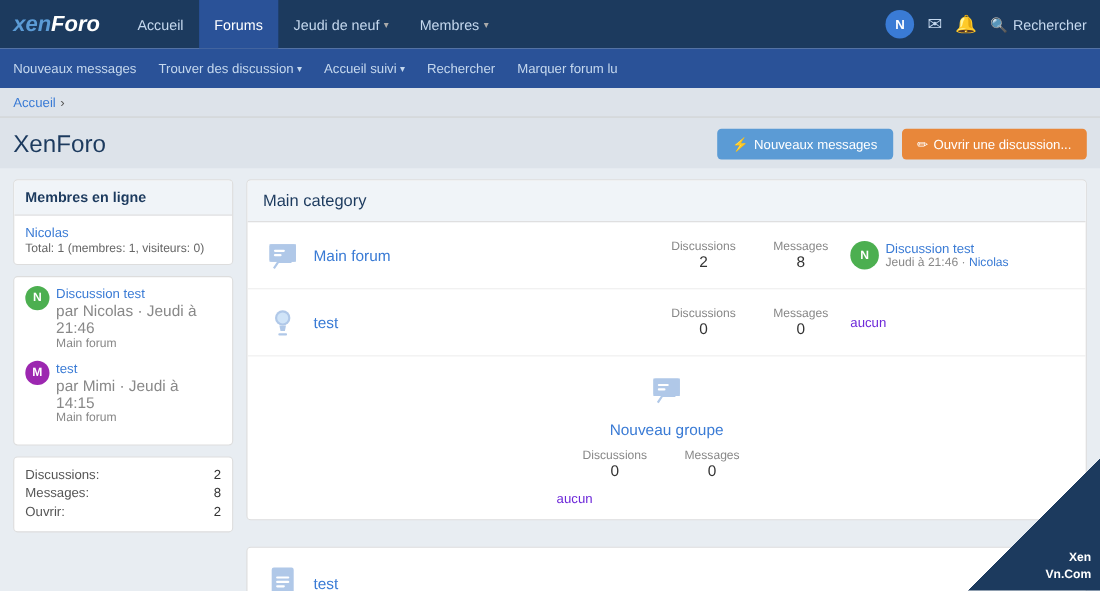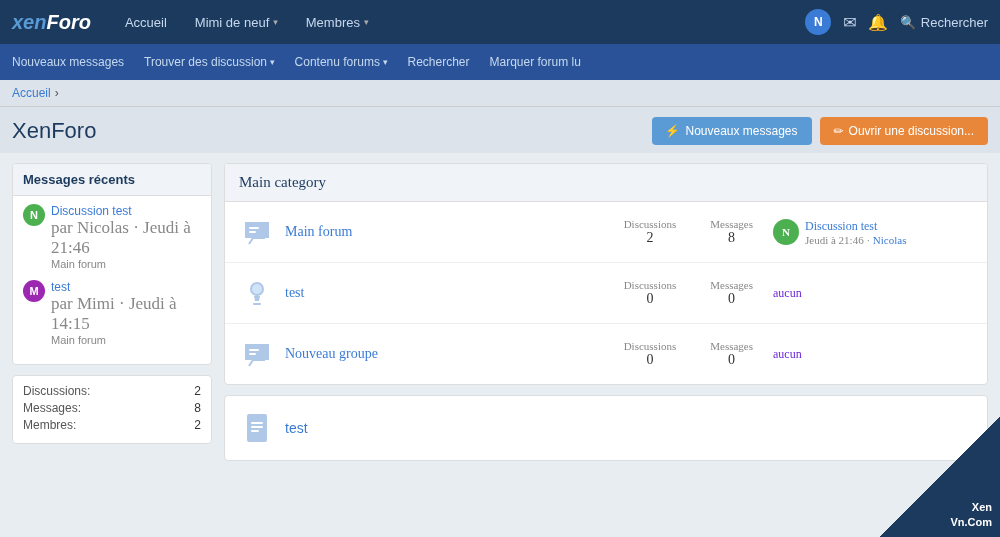--- a/index.html
+++ b/index.html
@@ -155,56 +155,55 @@
       width: 22px; height: 22px;
       border-radius: 50%;
       display: flex; align-items: center; justify-content: center;
       color: #fff; font-weight: bold; font-size: 11px;
       flex-shrink: 0;
     }
     .recent-avatar.green { background: #4caf50; }
     .recent-avatar.purple { background: #9c27b0; }
     .recent-info {}
     .recent-title { color: #3a7bd5; font-size: 12px; cursor: pointer; }
-    .recent-meta { color: #888; font-size: 17px; font-family: Liberation Serif, serif; }
+    .recent-meta { color: #888; font-size: 14px; }
     .recent-forum { color: #888; font-size: 11px; }
 
     
     .stats-row { display: flex; justify-content: space-between; margin-bottom: 3px; font-size: 12px; }
     .stats-label { color: #555; }
     .stats-value { color: #333; }
     .stats-value.blue { color: #3a7bd5; }
 
     
     .forum-content { flex: 1; }
     .category-box {
       background: #fff;
       border: 1px solid #ddd;
       border-radius: 4px;
-      margin-bottom: 10px;
+      margin-bottom: 24px;
       overflow: hidden;
-      font-family: Liberation Serif, serif;
     }
     .category-title {
       background: #f0f4f8;
       padding: 10px 14px;
       font-size: 15px;
       color: #1c3a5e;
       font-weight: normal;
       border-bottom: 1px solid #ddd;
     }
 
     .forum-row {
       display: flex;
       align-items: center;
       padding: 12px 14px;
       border-bottom: 1px solid #eee;
       gap: 10px;
     }
-    .forum-row:last-child { border-bottom: none; }
+    .forum-row:last-child { border-bottom: none; flex-direction: column; }
 
     .forum-icon {
       width: 36px; height: 36px;
       flex-shrink: 0;
       display: flex; align-items: center; justify-content: center;
     }
     .forum-icon svg { width: 32px; height: 32px; }
 
     .forum-name {
       flex: 1;
@@ -296,22 +295,25 @@
 <body>
 
 <nav class="top-nav">
   <div class="logo">
     <span style="color:#5b9bd5">xen</span><span style="color:#fff">Foro</span>
   </div>
   <div class="nav-tabs">
     <div class="nav-tab">
       <span>Accueil</span>
     </div>
+    <div class="nav-tab active">
+      <span>Forums</span>
+    </div>
     <div class="nav-tab">
-      <span>Mimi de neuf</span>
+      <span>Jeudi de neuf</span>
       <span class="arrow">▾</span>
     </div>
     <div class="nav-tab">
       <span>Membres</span>
       <span class="arrow">▾</span>
     </div>
   </div>
   <div class="nav-right">
     <div class="user-avatar-sm">
       <span>N</span>
@@ -327,21 +329,21 @@
 
 <nav class="sub-nav">
   <div class="sub-nav-item">
     <span>Nouveaux messages</span>
   </div>
   <div class="sub-nav-item">
     <span>Trouver des discussion</span>
     <span class="arrow">▾</span>
   </div>
   <div class="sub-nav-item">
-    <span>Contenu forums</span>
+    <span>Accueil suivi</span>
     <span class="arrow">▾</span>
   </div>
   <div class="sub-nav-item">
     <span>Rechercher</span>
   </div>
   <div class="sub-nav-item">
     <span>Marquer forum lu</span>
   </div>
 </nav>
 
@@ -361,23 +363,29 @@
       <span>✏</span>
       <span>Ouvrir une discussion...</span>
     </button>
   </div>
 </div>
 
 <div class="main-layout">
 
   <aside class="sidebar">
 
-
     <div class="sidebar-box">
-      <div class="sidebar-box-title">Messages récents</div>
+      <div class="sidebar-box-title">Membres en ligne</div>
+      <div class="sidebar-box-content">
+        <a class="sidebar-user-link">Nicolas</a>
+        <div class="sidebar-total">Total: 1 (membres: 1, visiteurs: 0)</div>
+      </div>
+    </div>
+
+    <div class="sidebar-box">
       <div class="sidebar-box-content">
 
         <div class="recent-item">
           <div class="recent-avatar green">
             <span>N</span>
           </div>
           <div class="recent-info">
             <div class="recent-title">Discussion test</div>
             <div class="recent-meta">
               <span>par</span>
@@ -412,21 +420,21 @@
       <div class="sidebar-box-content">
         <div class="stats-row">
           <span class="stats-label">Discussions:</span>
           <span class="stats-value">2</span>
         </div>
         <div class="stats-row">
           <span class="stats-label">Messages:</span>
           <span class="stats-value">8</span>
         </div>
         <div class="stats-row">
-          <span class="stats-label">Membres:</span>
+          <span class="stats-label">Ouvrir:</span>
           <span class="stats-value">2</span>
         </div>
       </div>
     </div>
 
   </aside>
 
   <main class="forum-content">
 
     <div class="category-box">

